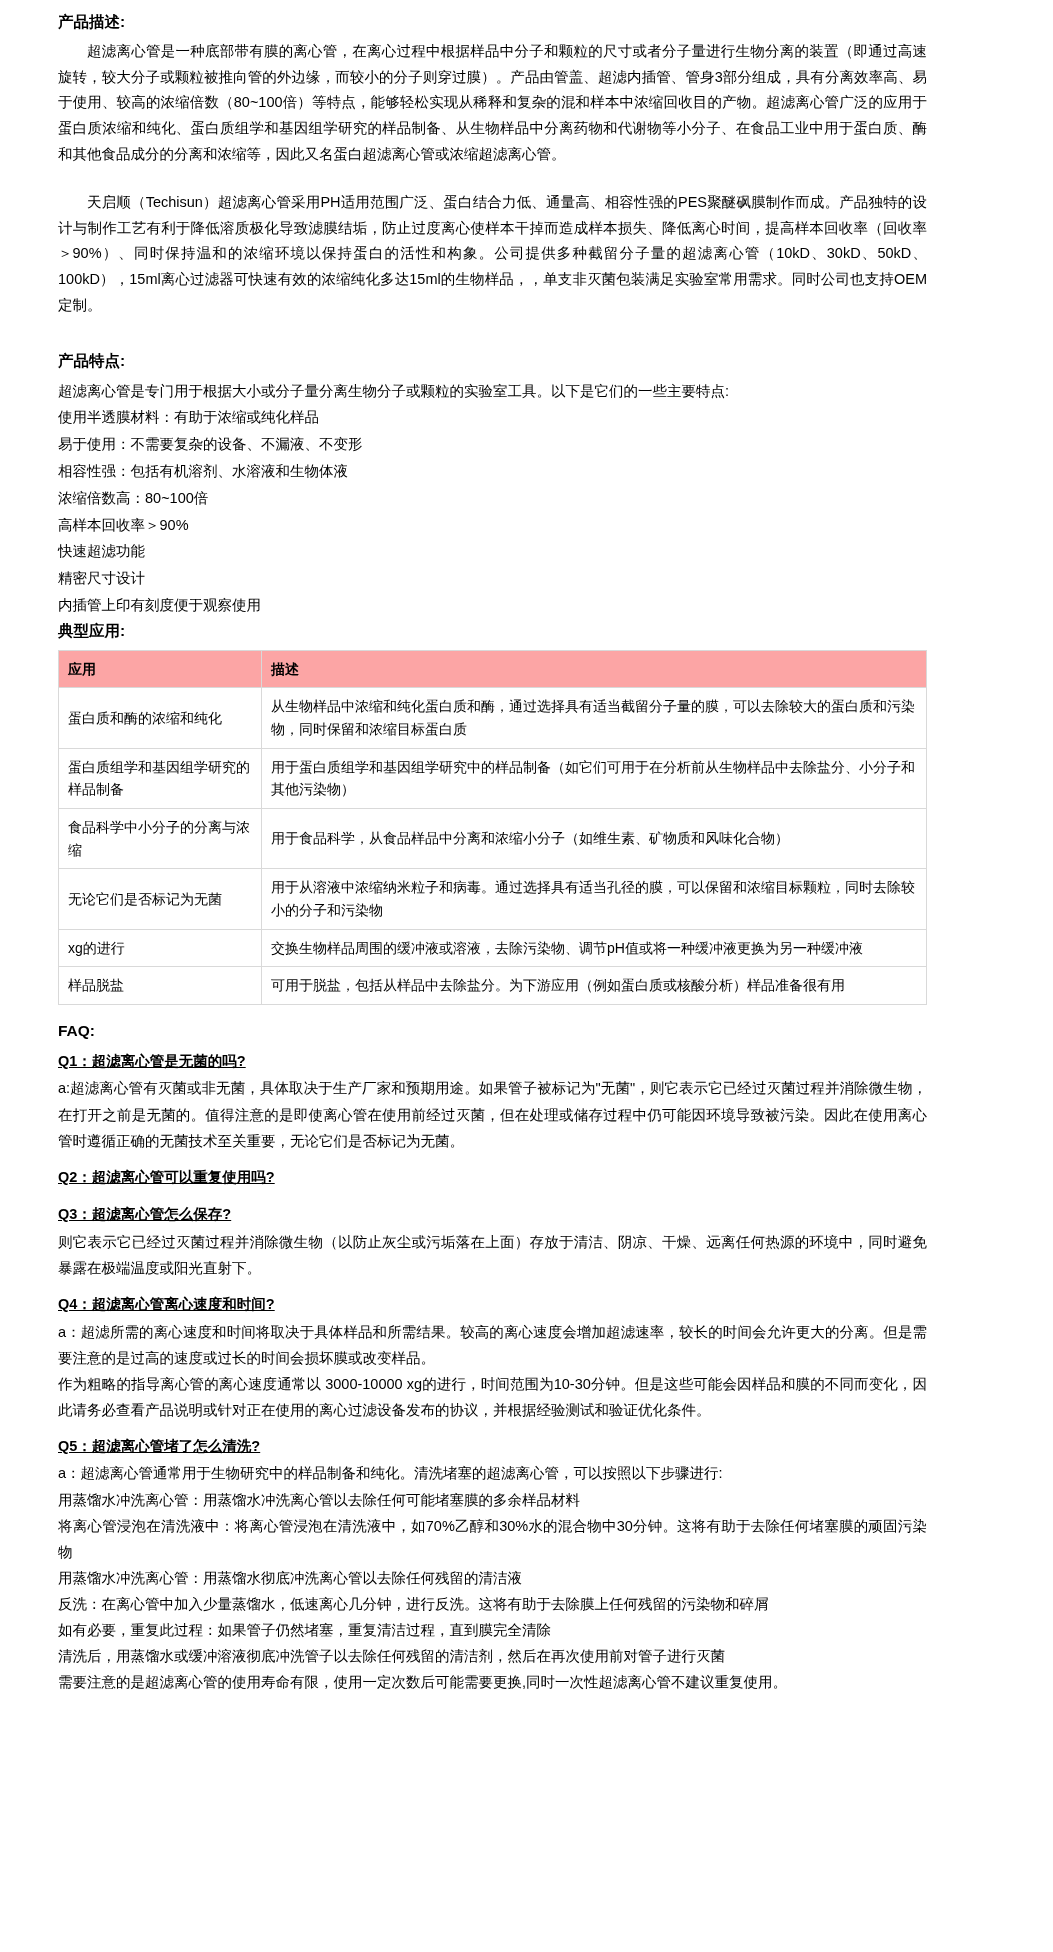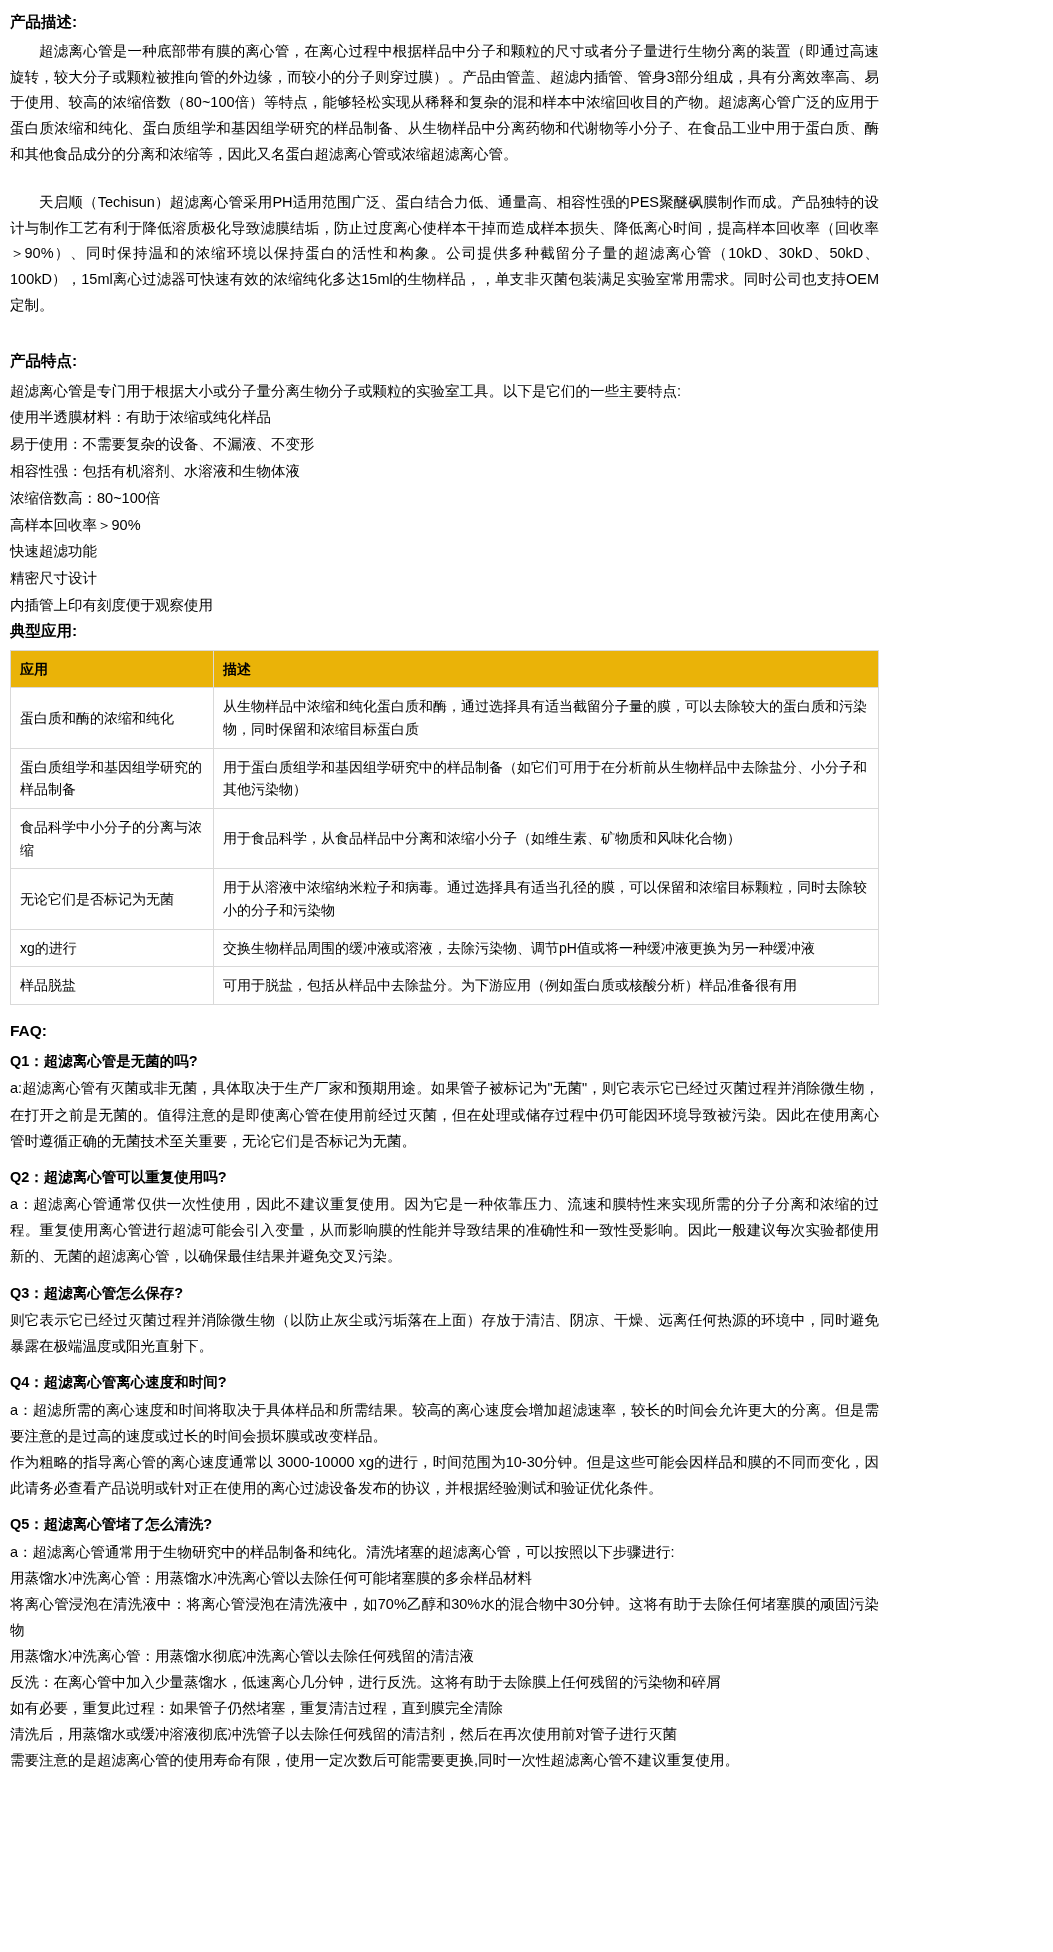--- a/index.html
+++ b/index.html
@@ -13,20 +13,21 @@
     font-size: 14.5px;
     line-height: 1.75;
   }
   .page {
     width: 889px;
     min-height: 1952px;
     box-sizing: border-box;
     padding: 10px 10px 10px 10px;
     background: #ffffff;
     position: relative;
+    margin-left: 48px;
   }
   .section-title {
     font-weight: bold;
     font-size: 15.5px;
     margin: 0 0 4px 0;
     line-height: 1.6;
   }
   .para {
     margin: 0;
     text-align: justify;
@@ -49,31 +50,32 @@
     margin-top: 6px;
     font-size: 14px;
   }
   table.apps th, table.apps td {
     border: 1px solid #d9d9d9;
     padding: 7px 9px;
     vertical-align: middle;
     line-height: 1.62;
   }
   table.apps th {
-    background: #eab308;
+    background: #fca5a5;
     font-weight: bold;
     text-align: left;
   }
   table.apps td.col-app {
     width: 184px;
   }
   .faq-q {
     font-weight: bold;
     margin: 0;
     line-height: 1.9;
+    text-decoration: underline;
   }
   .faq-a {
     margin: 0;
     text-align: justify;
     text-justify: inter-ideograph;
     line-height: 1.8;
   }
   .faq-block { margin-bottom: 10px; }
   .step-line {
     margin: 0;
@@ -152,21 +154,20 @@
   <div>
     <div class="section-title">FAQ:</div>
 
     <div class="faq-block">
       <p class="faq-q">Q1：超滤离心管是无菌的吗?</p>
       <p class="faq-a">a:超滤离心管有灭菌或非无菌，具体取决于生产厂家和预期用途。如果管子被标记为"无菌"，则它表示它已经过灭菌过程并消除微生物，在打开之前是无菌的。值得注意的是即使离心管在使用前经过灭菌，但在处理或储存过程中仍可能因环境导致被污染。因此在使用离心管时遵循正确的无菌技术至关重要，无论它们是否标记为无菌。</p>
     </div>
 
     <div class="faq-block">
       <p class="faq-q">Q2：超滤离心管可以重复使用吗?</p>
-      <p class="faq-a">a：超滤离心管通常仅供一次性使用，因此不建议重复使用。因为它是一种依靠压力、流速和膜特性来实现所需的分子分离和浓缩的过程。重复使用离心管进行超滤可能会引入变量，从而影响膜的性能并导致结果的准确性和一致性受影响。因此一般建议每次实验都使用新的、无菌的超滤离心管，以确保最佳结果并避免交叉污染。</p>
     </div>
 
     <div class="faq-block">
       <p class="faq-q">Q3：超滤离心管怎么保存?</p>
       <p class="faq-a">则它表示它已经过灭菌过程并消除微生物（以防止灰尘或污垢落在上面）存放于清洁、阴凉、干燥、远离任何热源的环境中，同时避免暴露在极端温度或阳光直射下。</p>
     </div>
 
     <div class="faq-block">
       <p class="faq-q">Q4：超滤离心管离心速度和时间?</p>
       <p class="faq-a">a：超滤所需的离心速度和时间将取决于具体样品和所需结果。较高的离心速度会增加超滤速率，较长的时间会允许更大的分离。但是需要注意的是过高的速度或过长的时间会损坏膜或改变样品。</p>

